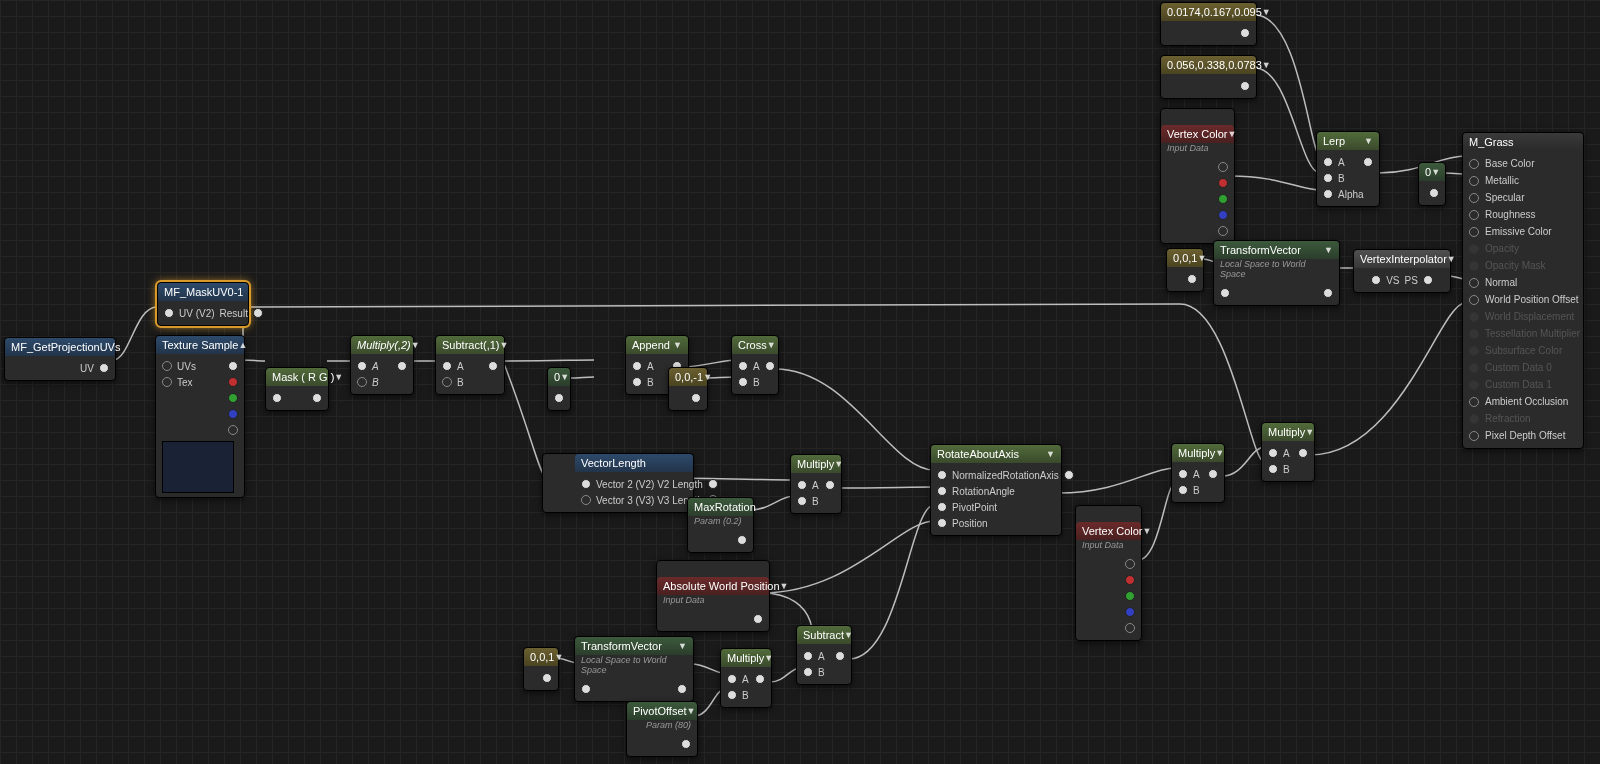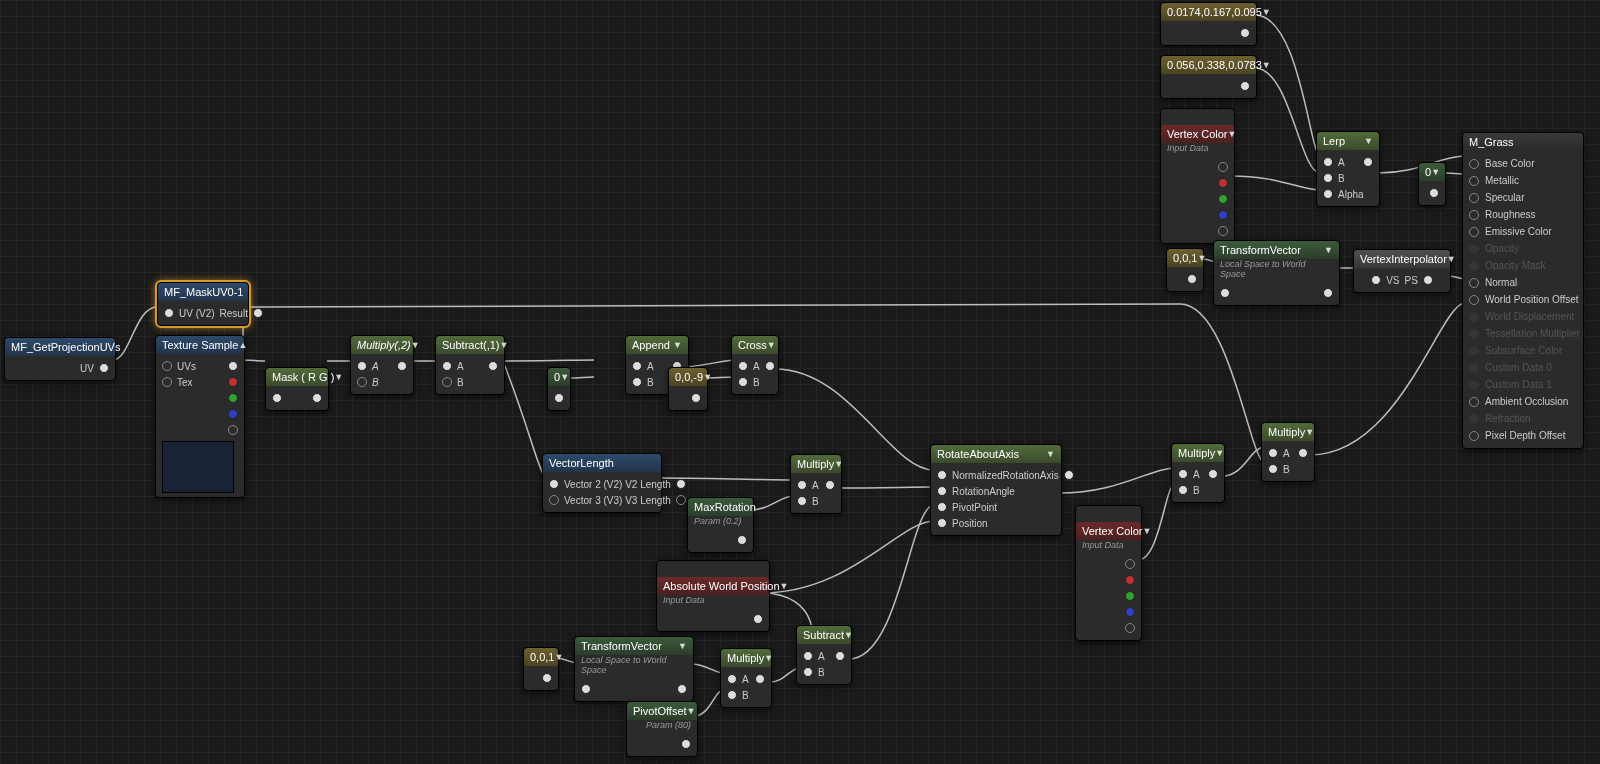--- a/index.html
+++ b/index.html
@@ -218,21 +218,21 @@
         </div>
   <div class="row">
           <span class="pin white"></span>
           <span class="lbl">B</span>
         </div>
  </div>
 </div>
 
 <div class="node" style="left:668px;top:367px;width:38px;">
  <div class="title t-olive">
-        <span>0,0,-9</span>
+        <span>0,0,-1</span>
         <span class="chev">▼</span>
       </div>
  <div class="body">
         <div class="row right">
           <span class="pin white"></span>
         </div>
       </div>
 </div>
 
 <div class="node" style="left:731px;top:335px;width:46px;">
@@ -248,21 +248,21 @@
           </span>
           <span class="pin white"></span>
         </div>
   <div class="row">
           <span class="pin white"></span>
           <span class="lbl">B</span>
         </div>
  </div>
 </div>
 
-<div class="node" style="left:542px;top:453px;width:118px;">
+<div class="node" style="left:542px;top:453px;width:118px;padding-left:32px;">
  <div class="title t-blue">
         <span>VectorLength</span>
       </div>
  <div class="body">
   <div class="row" style="justify-content:space-between;">
           <span style="display:flex;gap:5px;">
             <span class="pin white"></span>
             <span class="lbl">Vector 2 (V2) V2 Length</span>
           </span>
           <span class="pin white"></span>

